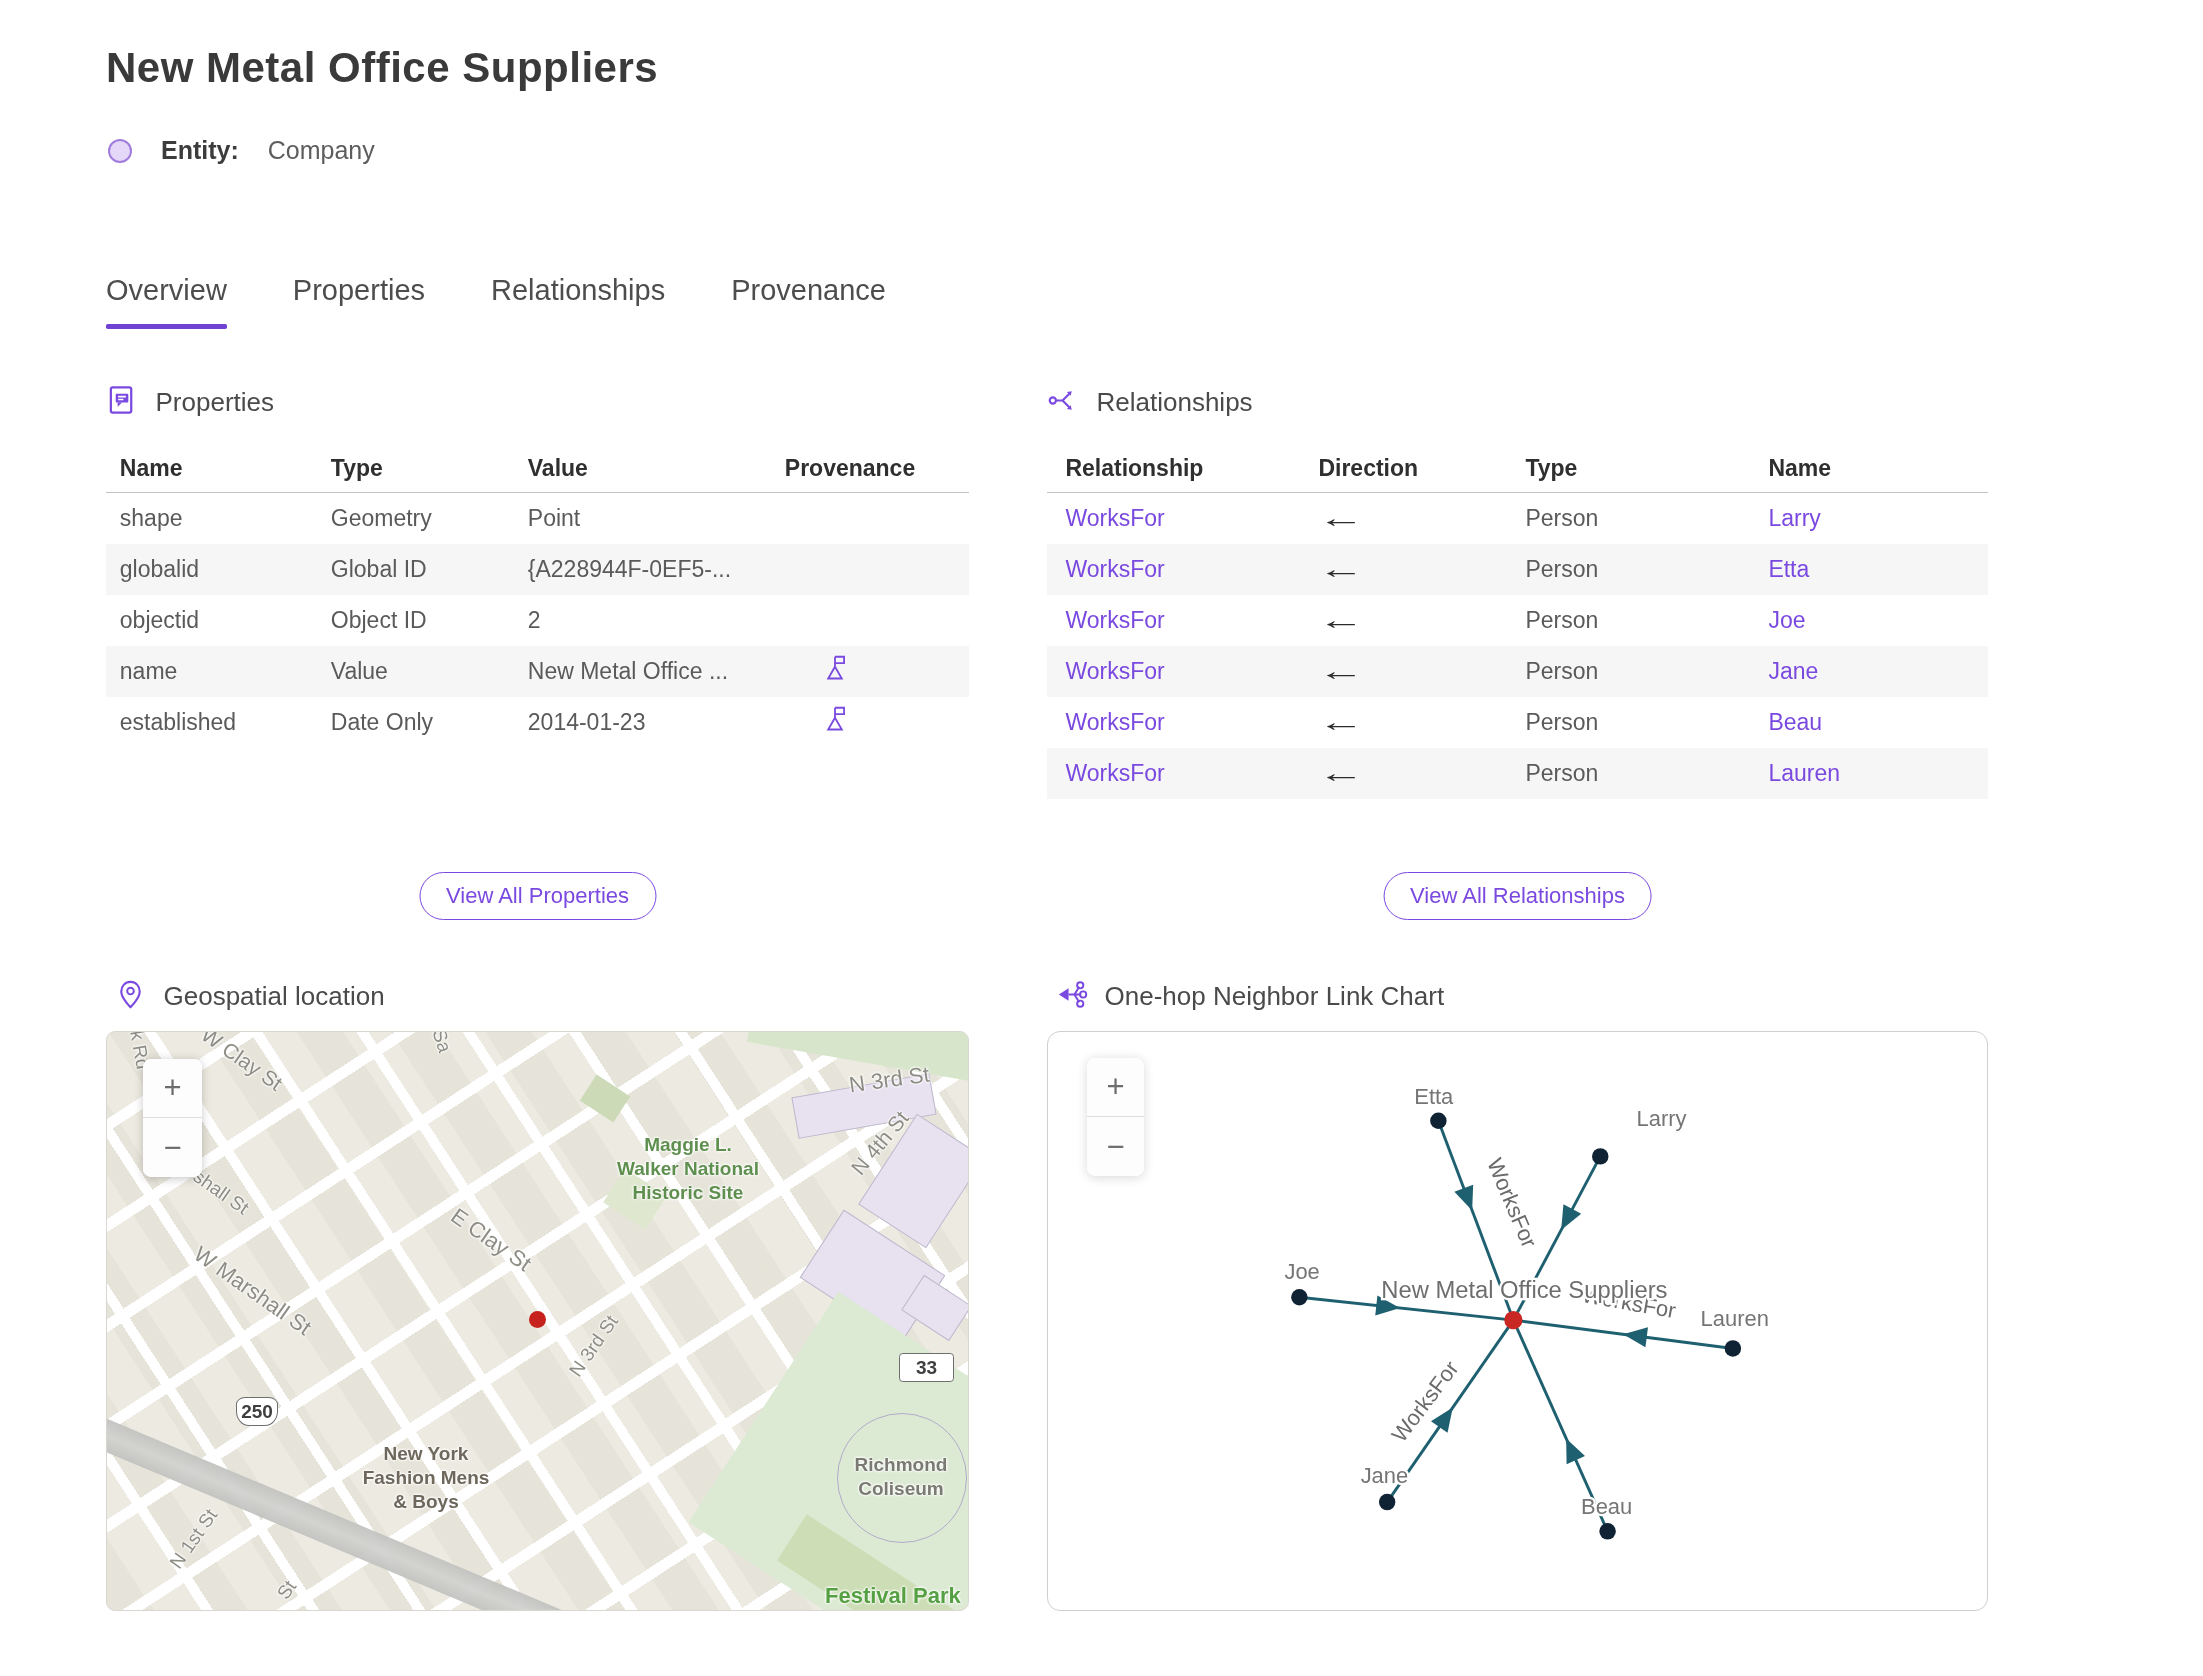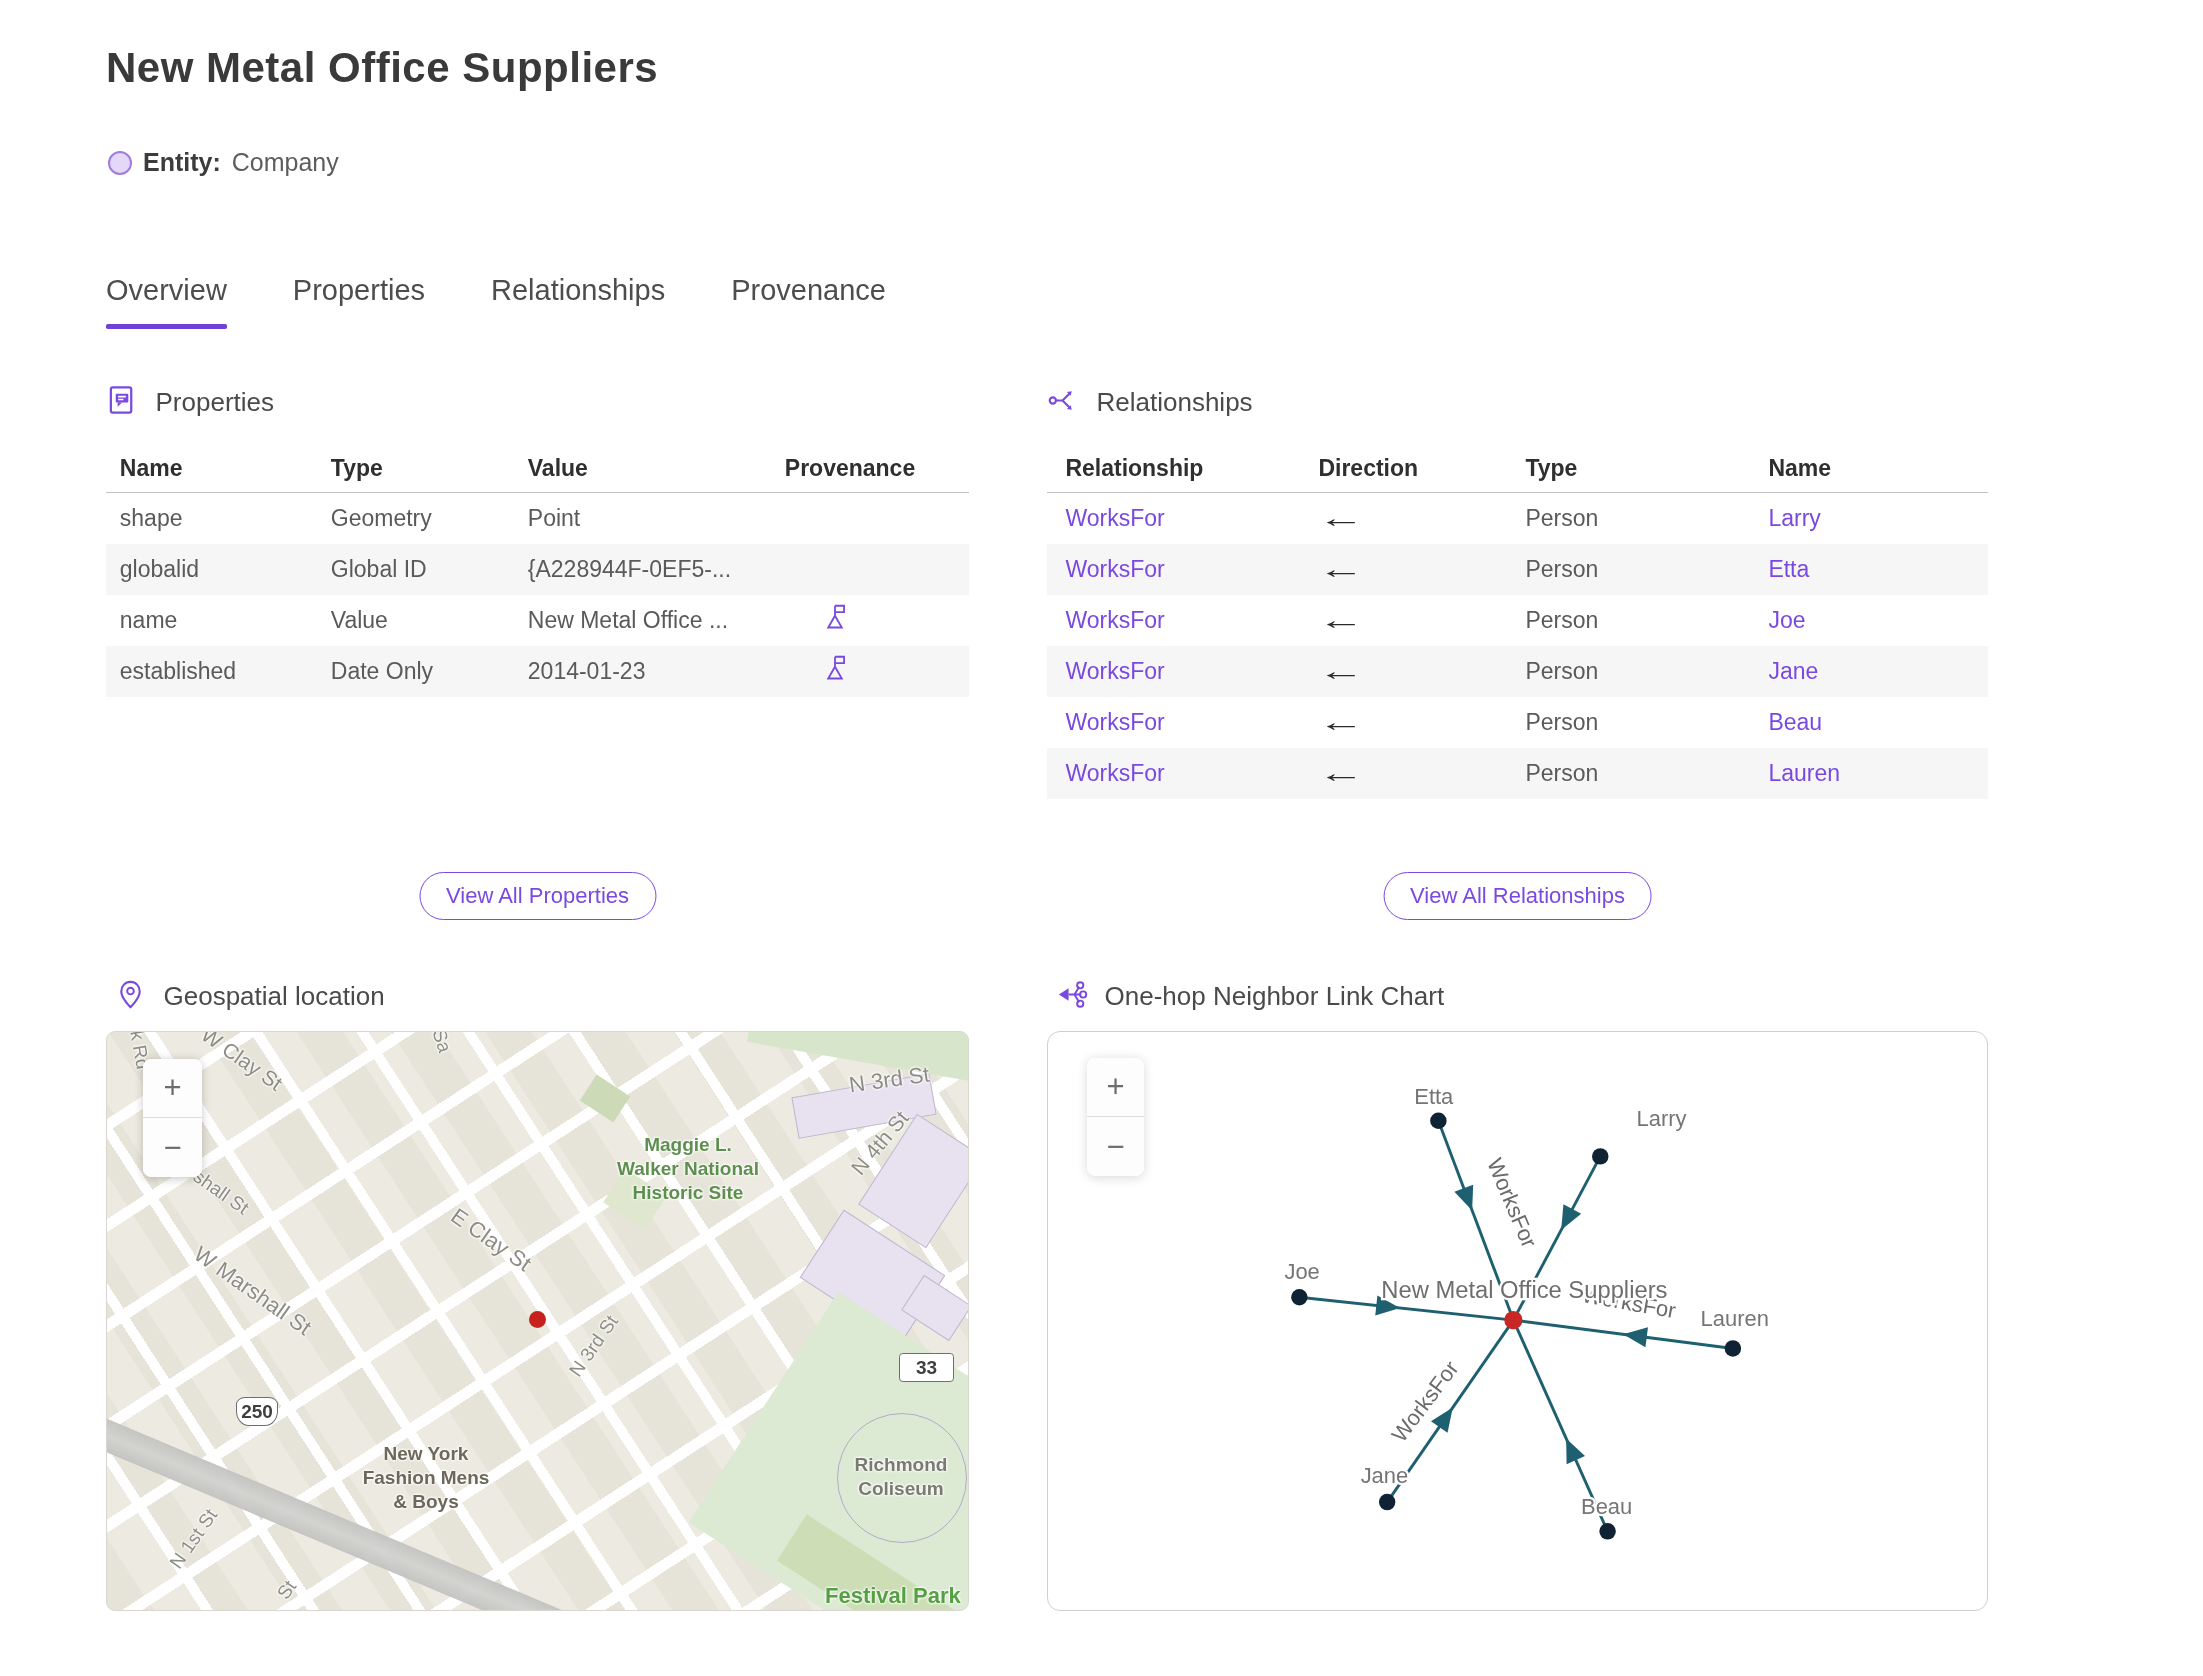--- a/index.html
+++ b/index.html
@@ -2,21 +2,21 @@
 <html style="font-size:14.7px"><head>
 <meta charset="utf-8">
 <style>
   * { box-sizing: border-box; margin: 0; padding: 0; }
   html,body { width:2204px; height:1677px; background:#fff; overflow:hidden;
     font-family:"Liberation Sans", sans-serif; color:#4a4a4a; }
   .page { position:relative; width:2204px; height:1677px; }
 
   
   .title { position:absolute; left:106px; top:44px; font-size:42px; font-weight:700; color:#3a3a3a; letter-spacing:0.5px; }
-  .entity-row { position:absolute; left:108px; top:148px; display:flex; align-items:center; gap:11px; font-size:25px; }
+  .entity-row { position:absolute; left:108px; top:136px; display:flex; align-items:center; gap:29px; font-size:25px; }
   .entity-dot { width:24px; height:24px; border-radius:50%; border:2.8px solid #a07ddd; background:#e4d7f8; }
   .entity-label { font-weight:700; color:#3c3c3c; }
   .entity-type { color:#5d5d5d; }
 
   
   .action-panel { position:absolute; left:1936px; top:42px; width:222px; height:191px;
     background:#f9f9f9; border-radius:5.5px; box-shadow:0 2.8px 13px rgba(0,0,0,.14); padding:29px 26px; }
   .action-item { display:flex; align-items:center; gap:24px; height:42px; cursor:pointer; }
   .action-item + .action-item { margin-top:51px; }
   .action-item span.lbl { font-size:26px; color:#4d565e; }
@@ -138,20 +138,26 @@
         <div class="trow grid-props">
           <div>shape</div>
           <div>Geometry</div>
           <div>Point</div>
           <div class="prov-cell"></div>
         </div>
         <div class="trow grid-props">
           <div>globalid</div>
           <div>Global ID</div>
           <div>{A228944F-0EF5-...</div>
+          <div class="prov-cell"></div>
+        </div>
+        <div class="trow grid-props">
+          <div>objectid</div>
+          <div>Object ID</div>
+          <div>2</div>
           <div class="prov-cell"></div>
         </div>
         <div class="trow grid-props">
           <div>name</div>
           <div>Value</div>
           <div>New Metal Office ...</div>
           <div class="prov-cell">
             <svg width="26" height="29" viewBox="0 0 28 32">
                 <path d="M14 3 V16 M14 3 H24 V10 H14 M14 14 L21.5 27 H6.5 Z" fill="none" stroke="#7a49e0" stroke-width="2"></path>
               </svg>

